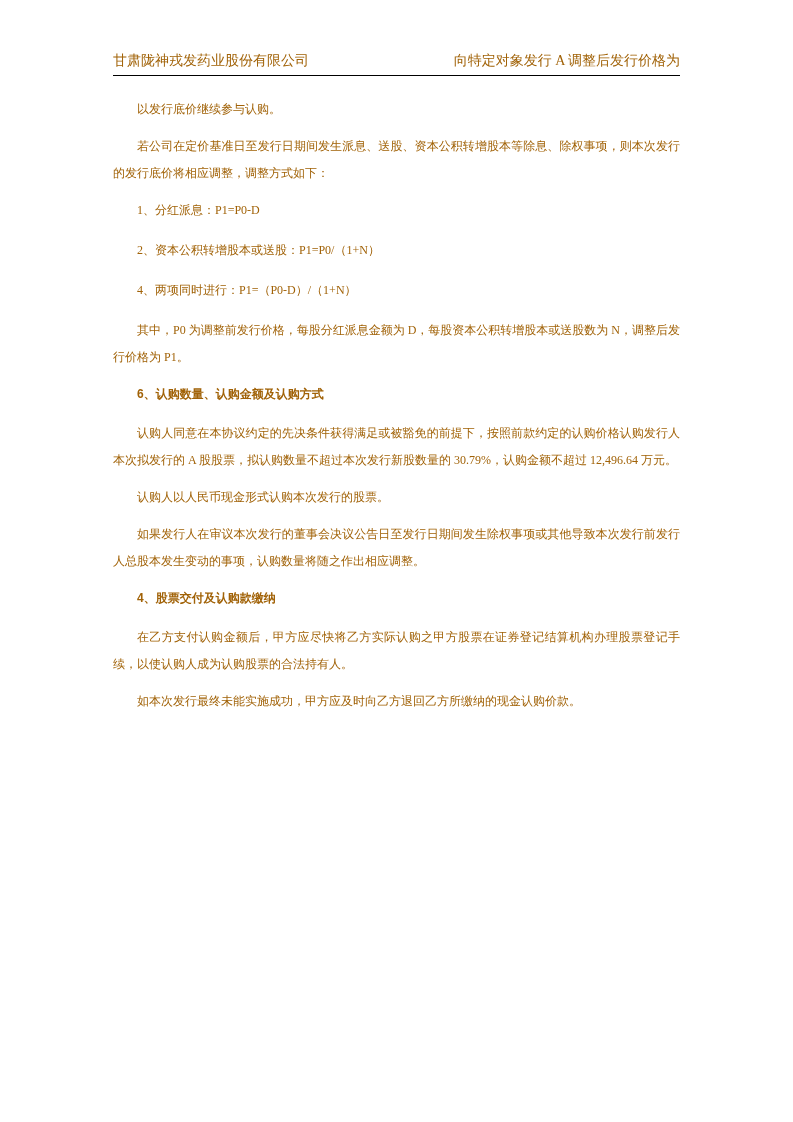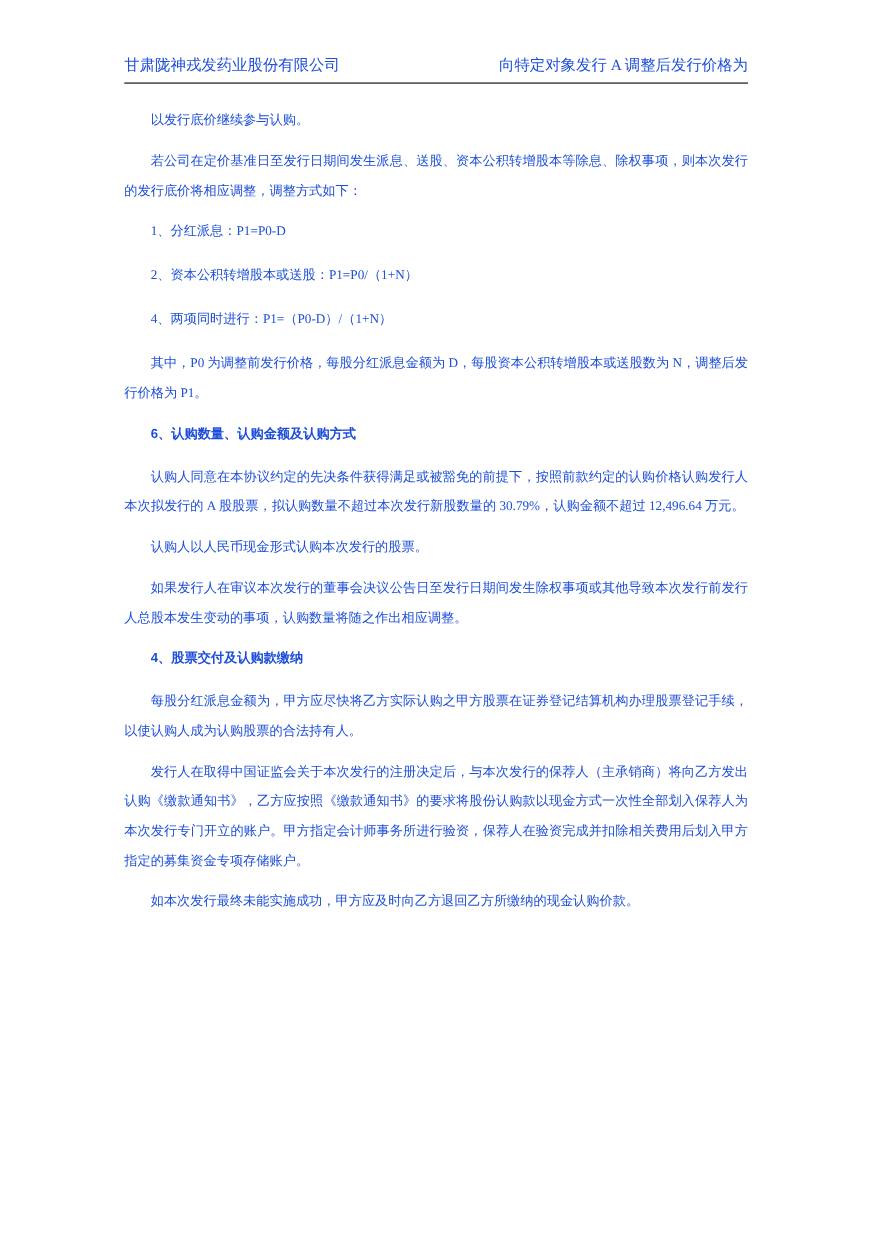--- a/index.html
+++ b/index.html
@@ -7,21 +7,21 @@
     margin: 0;
     padding: 0;
     background: #ffffff;
   }
   .page {
     position: relative;
     width: 793px;
     height: 852px;
     background: #ffffff;
     font-family: "Liberation Serif", "DejaVu Serif", serif;
-    color: #1d4ed8;
+    color: #a16207;
     overflow: hidden;
   }
   .header {
     position: absolute;
     top: 52px;
     left: 113px;
     width: 567px;
     display: flex;
     justify-content: space-between;
     align-items: flex-end;
@@ -83,22 +83,21 @@
       <p class="para">若公司在定价基准日至发行日期间发生派息、送股、资本公积转增股本等除息、除权事项，则本次发行的发行底价将相应调整，调整方式如下：</p>
       <p class="formula">1、分红派息：P1=P0-D</p>
       <p class="formula">2、资本公积转增股本或送股：P1=P0/（1+N）</p>
       <p class="formula">4、两项同时进行：P1=（P0-D）/（1+N）</p>
       <p class="para">其中，P0 为调整前发行价格，每股分红派息金额为 D，每股资本公积转增股本或送股数为 N，调整后发行价格为 P1。</p>
       <p class="heading">6、认购数量、认购金额及认购方式</p>
       <p class="para">认购人同意在本协议约定的先决条件获得满足或被豁免的前提下，按照前款约定的认购价格认购发行人本次拟发行的 A 股股票，拟认购数量不超过本次发行新股数量的 30.79%，认购金额不超过 12,496.64 万元。</p>
       <p class="para">认购人以人民币现金形式认购本次发行的股票。</p>
       <p class="para">如果发行人在审议本次发行的董事会决议公告日至发行日期间发生除权事项或其他导致本次发行前发行人总股本发生变动的事项，认购数量将随之作出相应调整。</p>
       <p class="heading">4、股票交付及认购款缴纳</p>
-      <p class="para">每股分红派息金额为，甲方应尽快将乙方实际认购之甲方股票在证券登记结算机构办理股票登记手续，以使认购人成为认购股票的合法持有人。</p>
-      <p class="para">发行人在取得中国证监会关于本次发行的注册决定后，与本次发行的保荐人（主承销商）将向乙方发出认购《缴款通知书》，乙方应按照《缴款通知书》的要求将股份认购款以现金方式一次性全部划入保荐人为本次发行专门开立的账户。甲方指定会计师事务所进行验资，保荐人在验资完成并扣除相关费用后划入甲方指定的募集资金专项存储账户。</p>
+      <p class="para">在乙方支付认购金额后，甲方应尽快将乙方实际认购之甲方股票在证券登记结算机构办理股票登记手续，以使认购人成为认购股票的合法持有人。</p>
       <p class="para">如本次发行最终未能实施成功，甲方应及时向乙方退回乙方所缴纳的现金认购价款。</p>
     </div>
 
   <div class="footer">
     <span>1-3-72</span>
   </div>
 
 </div>
 
 </body></html>

